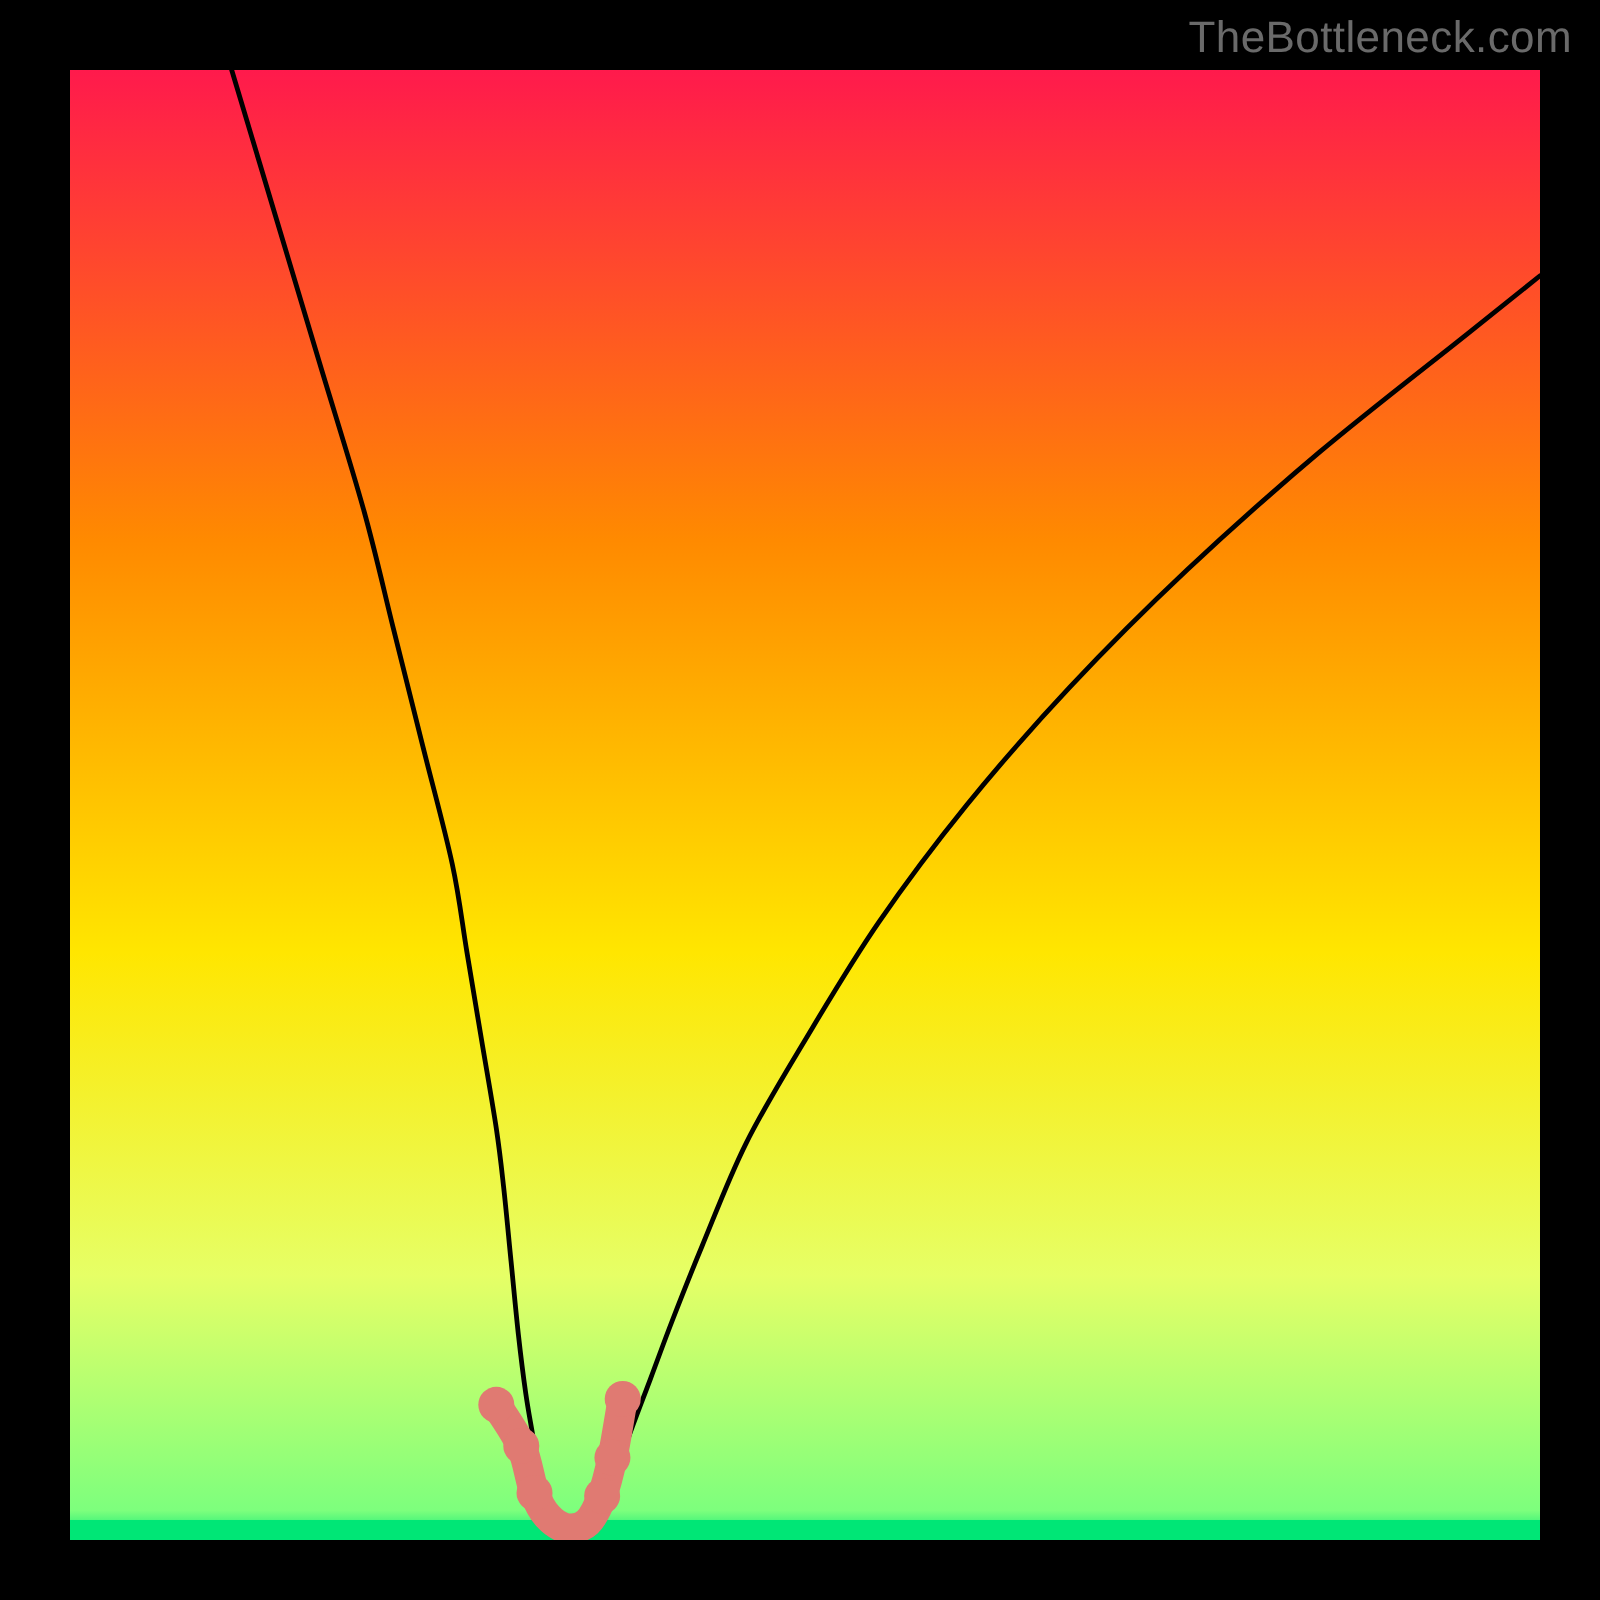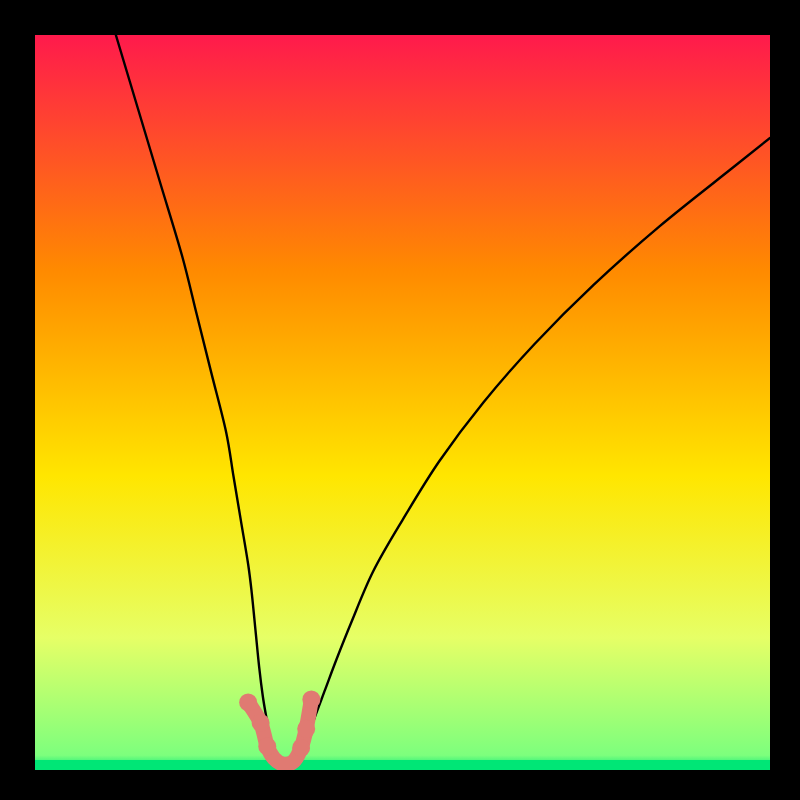--- a/index.html
+++ b/index.html
@@ -29,20 +29,21 @@
   }
   svg {
     position: absolute;
     top: 0; left: 0;
   }
 </style>
 </head>
 <body>
 
 <div class="frame">
+  <div class="watermark">TheBottleneck.com</div>
 
   <svg id="chart-svg" width="800" height="800" viewBox="0 0 800 800">
       <defs>
         <linearGradient id="bg" x1="0" y1="0" x2="0" y2="1">
           <stop offset="0%" stop-color="#ff1a4c"></stop>
           <stop offset="32%" stop-color="#ff8a00"></stop>
           <stop offset="60%" stop-color="#ffe600"></stop>
           <stop offset="82%" stop-color="#e6ff66"></stop>
           <stop offset="98%" stop-color="#7dff7d"></stop>
           <stop offset="100%" stop-color="#00e676"></stop>

